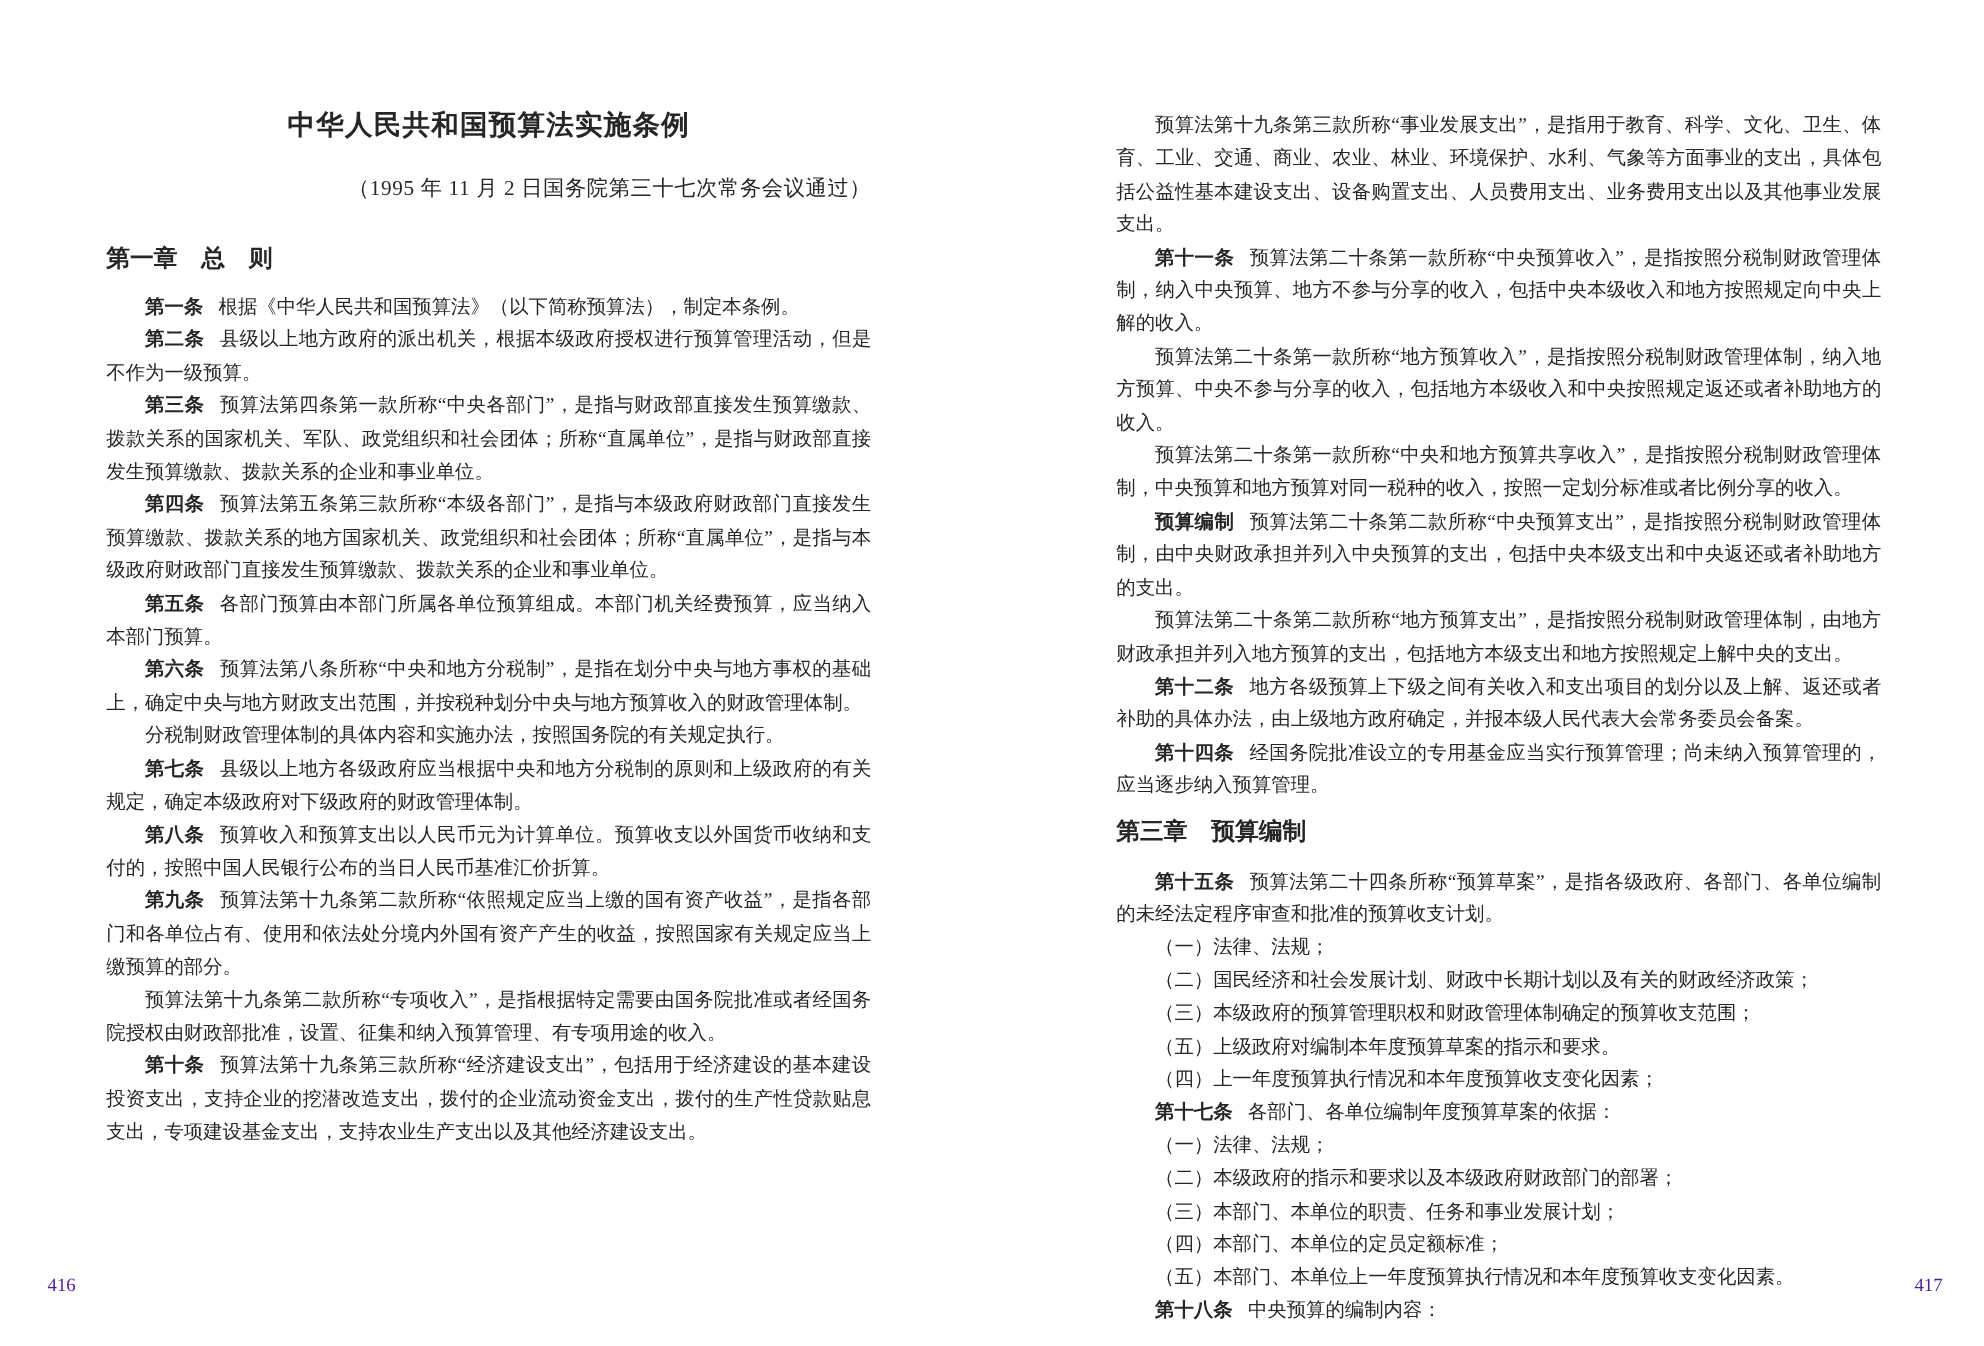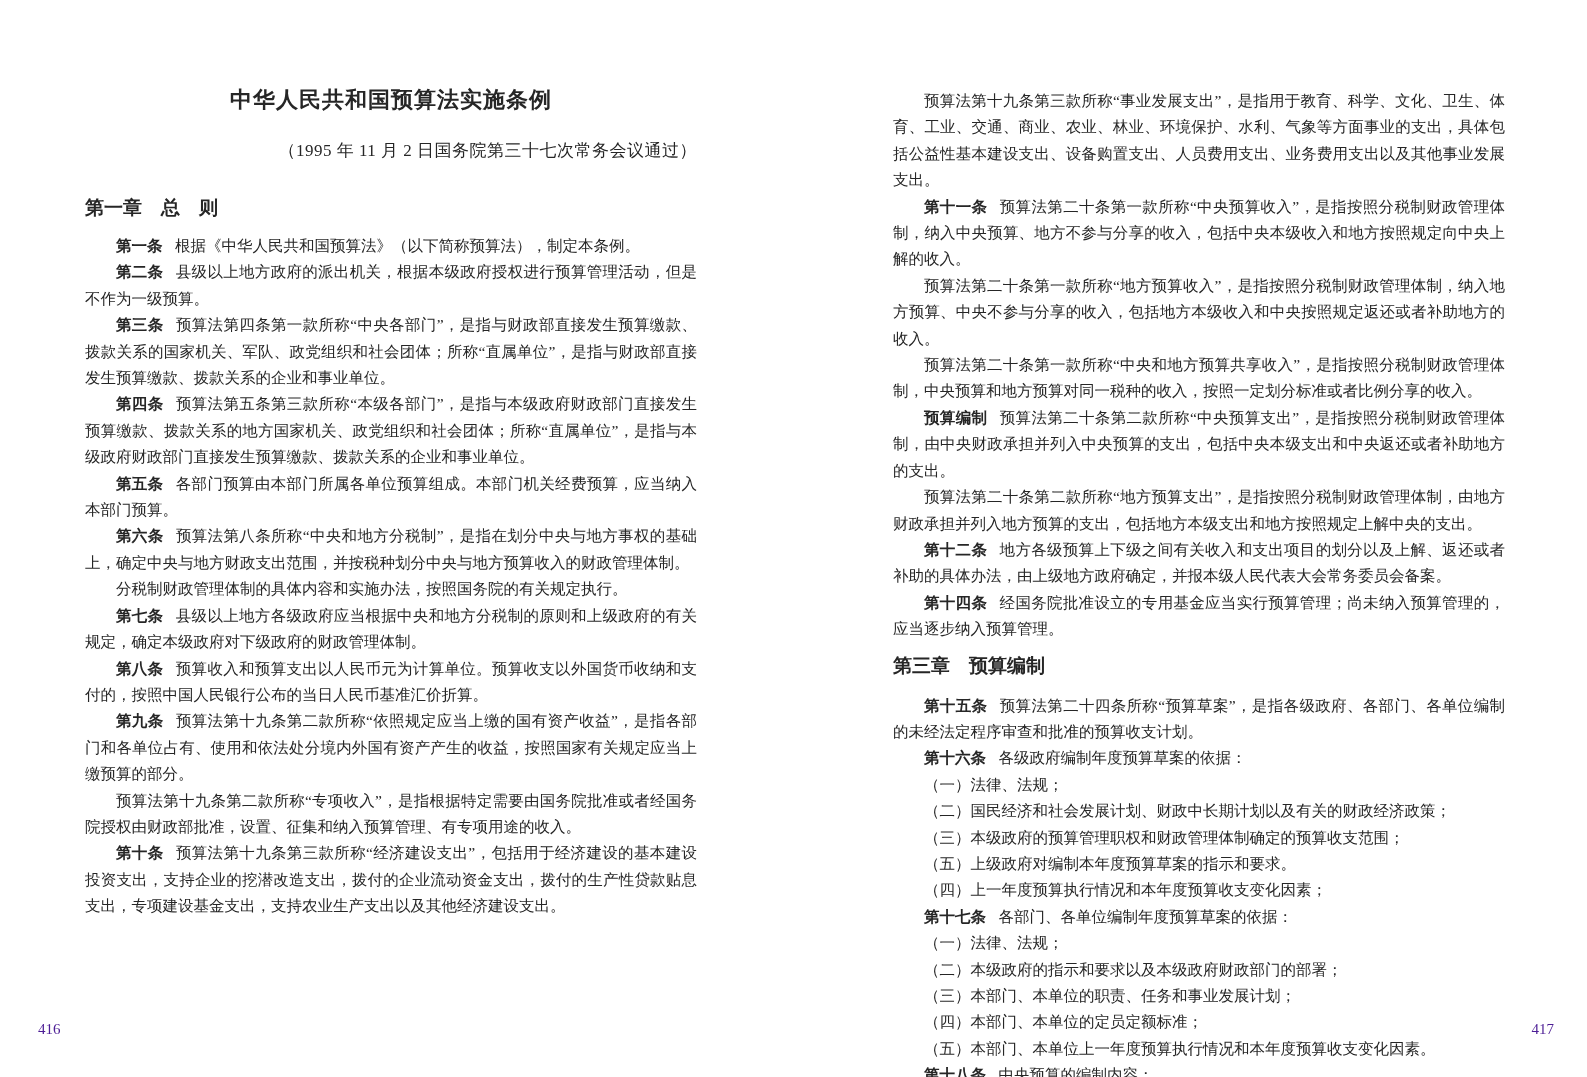--- a/index.html
+++ b/index.html
@@ -106,21 +106,20 @@
         <p class="para">预算法第十九条第三款所称“事业发展支出”，是指用于教育、科学、文化、卫生、体育、工业、交通、商业、农业、林业、环境保护、水利、气象等方面事业的支出，具体包括公益性基本建设支出、设备购置支出、人员费用支出、业务费用支出以及其他事业发展支出。</p>
         <p class="para"><b class="lead">第十一条</b>预算法第二十条第一款所称“中央预算收入”，是指按照分税制财政管理体制，纳入中央预算、地方不参与分享的收入，包括中央本级收入和地方按照规定向中央上解的收入。</p>
         <p class="para">预算法第二十条第一款所称“地方预算收入”，是指按照分税制财政管理体制，纳入地方预算、中央不参与分享的收入，包括地方本级收入和中央按照规定返还或者补助地方的收入。</p>
         <p class="para">预算法第二十条第一款所称“中央和地方预算共享收入”，是指按照分税制财政管理体制，中央预算和地方预算对同一税种的收入，按照一定划分标准或者比例分享的收入。</p>
         <p class="para"><b class="lead">预算编制</b>预算法第二十条第二款所称“中央预算支出”，是指按照分税制财政管理体制，由中央财政承担并列入中央预算的支出，包括中央本级支出和中央返还或者补助地方的支出。</p>
         <p class="para">预算法第二十条第二款所称“地方预算支出”，是指按照分税制财政管理体制，由地方财政承担并列入地方预算的支出，包括地方本级支出和地方按照规定上解中央的支出。</p>
         <p class="para"><b class="lead">第十二条</b>地方各级预算上下级之间有关收入和支出项目的划分以及上解、返还或者补助的具体办法，由上级地方政府确定，并报本级人民代表大会常务委员会备案。</p>
         <p class="para"><b class="lead">第十四条</b>经国务院批准设立的专用基金应当实行预算管理；尚未纳入预算管理的，应当逐步纳入预算管理。</p>
         <h2 class="chapter">第三章　预算编制</h2>
         <p class="para"><b class="lead">第十五条</b>预算法第二十四条所称“预算草案”，是指各级政府、各部门、各单位编制的未经法定程序审查和批准的预算收支计划。</p>
-        <p class="para"><b class="lead">第十六条</b>各级政府编制年度预算草案的依据：</p>
         <p class="para">（一）法律、法规；</p>
         <p class="para">（二）国民经济和社会发展计划、财政中长期计划以及有关的财政经济政策；</p>
         <p class="para">（三）本级政府的预算管理职权和财政管理体制确定的预算收支范围；</p>
         <p class="para">（五）上级政府对编制本年度预算草案的指示和要求。</p>
         <p class="para">（四）上一年度预算执行情况和本年度预算收支变化因素；</p>
         <p class="para"><b class="lead">第十七条</b>各部门、各单位编制年度预算草案的依据：</p>
         <p class="para">（一）法律、法规；</p>
         <p class="para">（二）本级政府的指示和要求以及本级政府财政部门的部署；</p>
         <p class="para">（三）本部门、本单位的职责、任务和事业发展计划；</p>
         <p class="para">（四）本部门、本单位的定员定额标准；</p>

